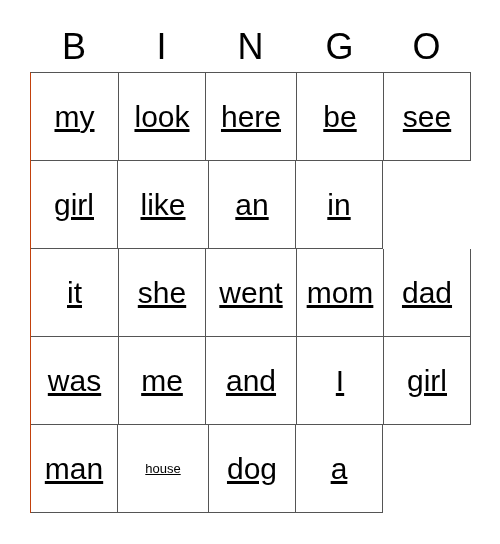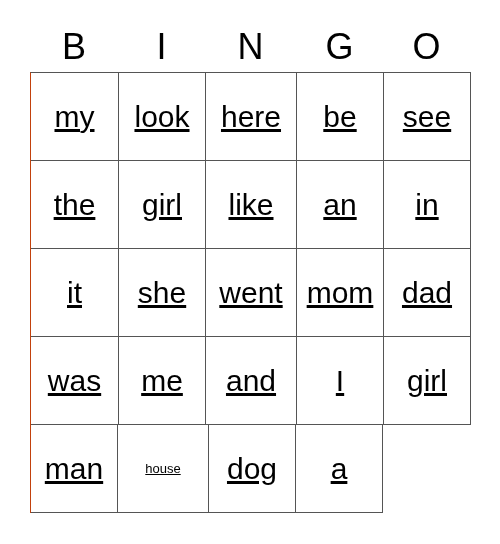--- a/index.html
+++ b/index.html
@@ -100,23 +100,20 @@
         </div>
       <div class="grid-cell col-3">
           <span class="cell-text">be</span>
         </div>
       <div class="grid-cell col-4">
           <span class="cell-text">see</span>
         </div>
     </div>
 
     <div class="grid-row">
-      <div class="grid-cell col-0">
-          <span class="cell-text">the</span>
-        </div>
       <div class="grid-cell col-1">
           <span class="cell-text">girl</span>
         </div>
       <div class="grid-cell col-2">
           <span class="cell-text">like</span>
         </div>
       <div class="grid-cell col-3">
           <span class="cell-text">an</span>
         </div>
       <div class="grid-cell col-4">

